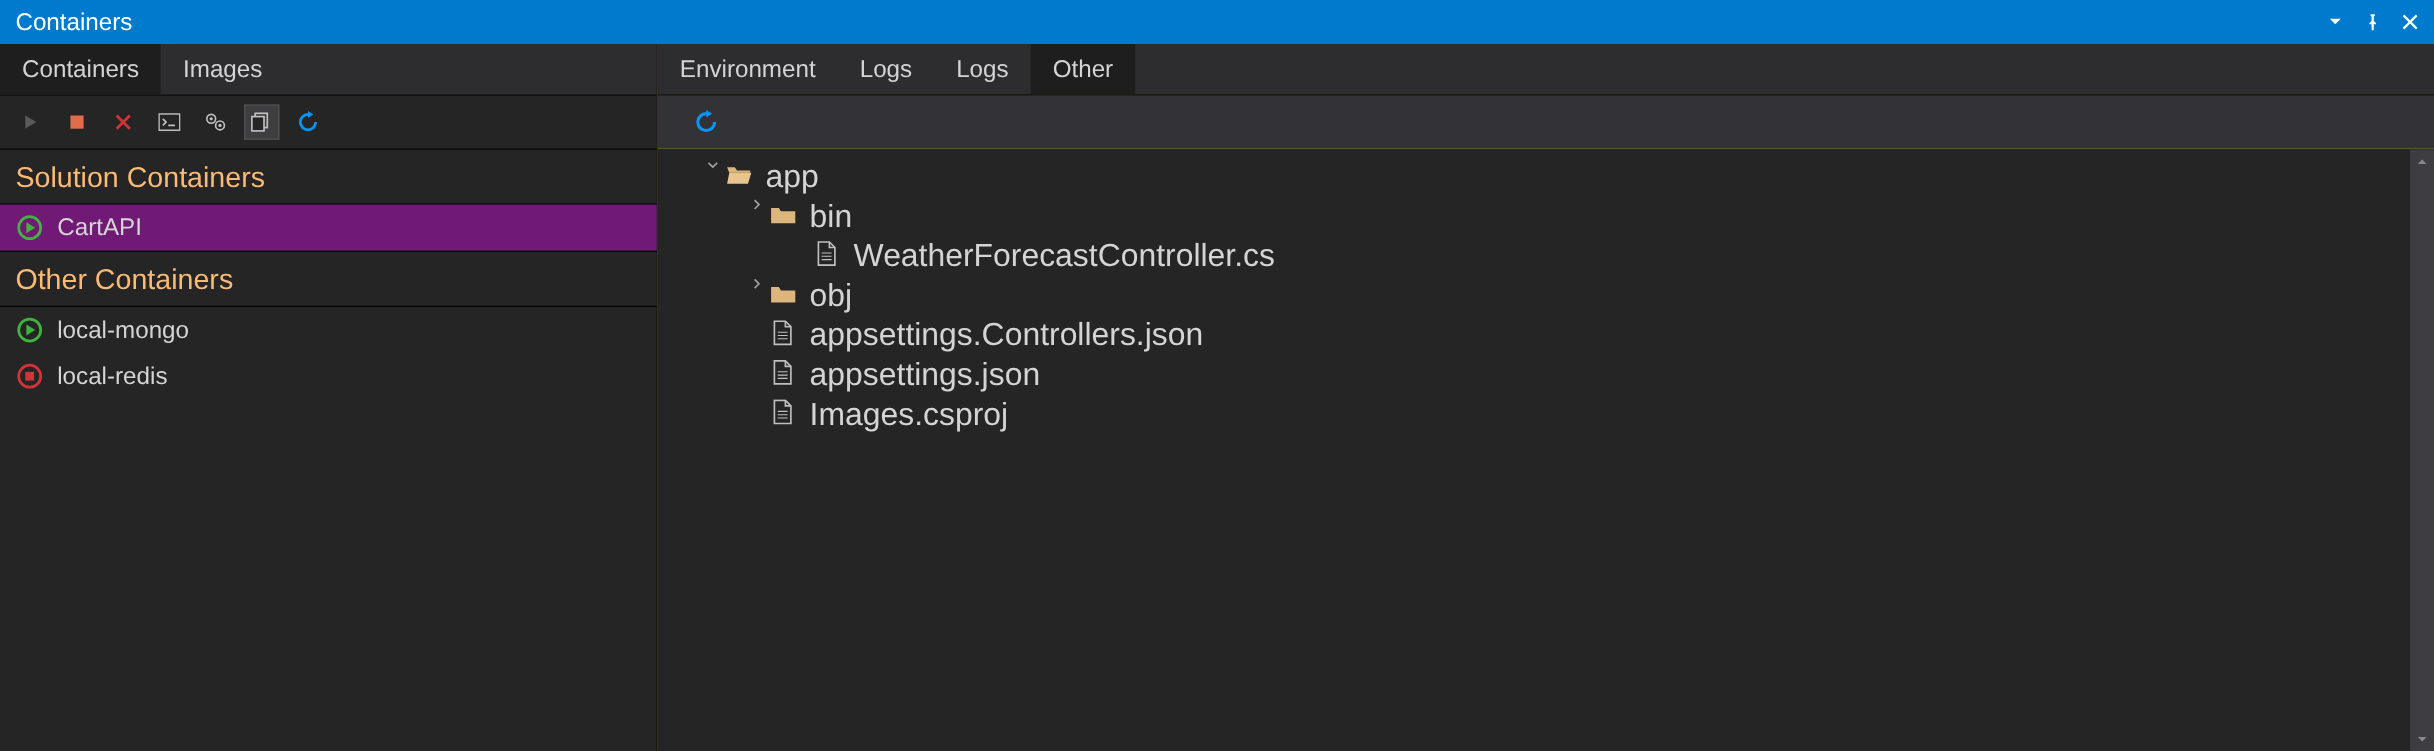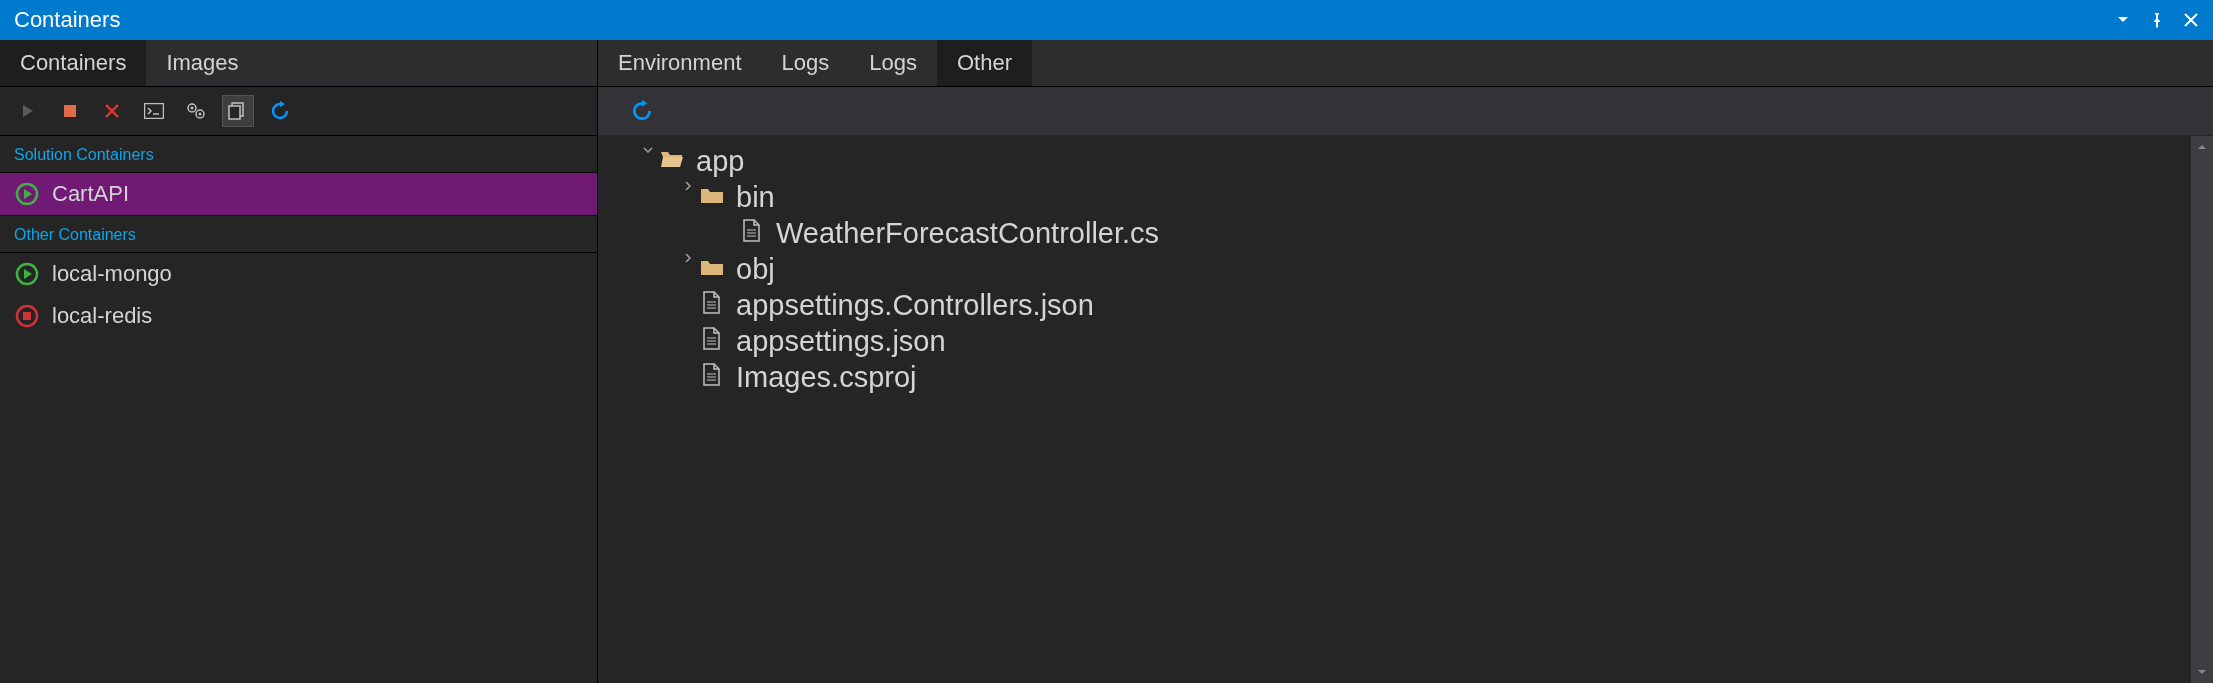--- a/index.html
+++ b/index.html
@@ -73,22 +73,22 @@
     cursor: pointer;
     border: 1px solid transparent;
   }
   .tool-btn.selected {
     border: 1px solid #555;
     background: #3e3e40;
   }
   
   .group-header {
     padding: 10px 14px 8px 14px;
-    font-size: 16px;
-    color: #0ea5e9;
+    font-size: 26px;
+    color: #fdba74;
     border-bottom: 1px solid #000;
     border-top: 1px solid #000;
     background: #252526;
   }
   .container-item {
     display: flex;
     align-items: center;
     gap: 12px;
     padding: 8px 14px;
     cursor: pointer;

